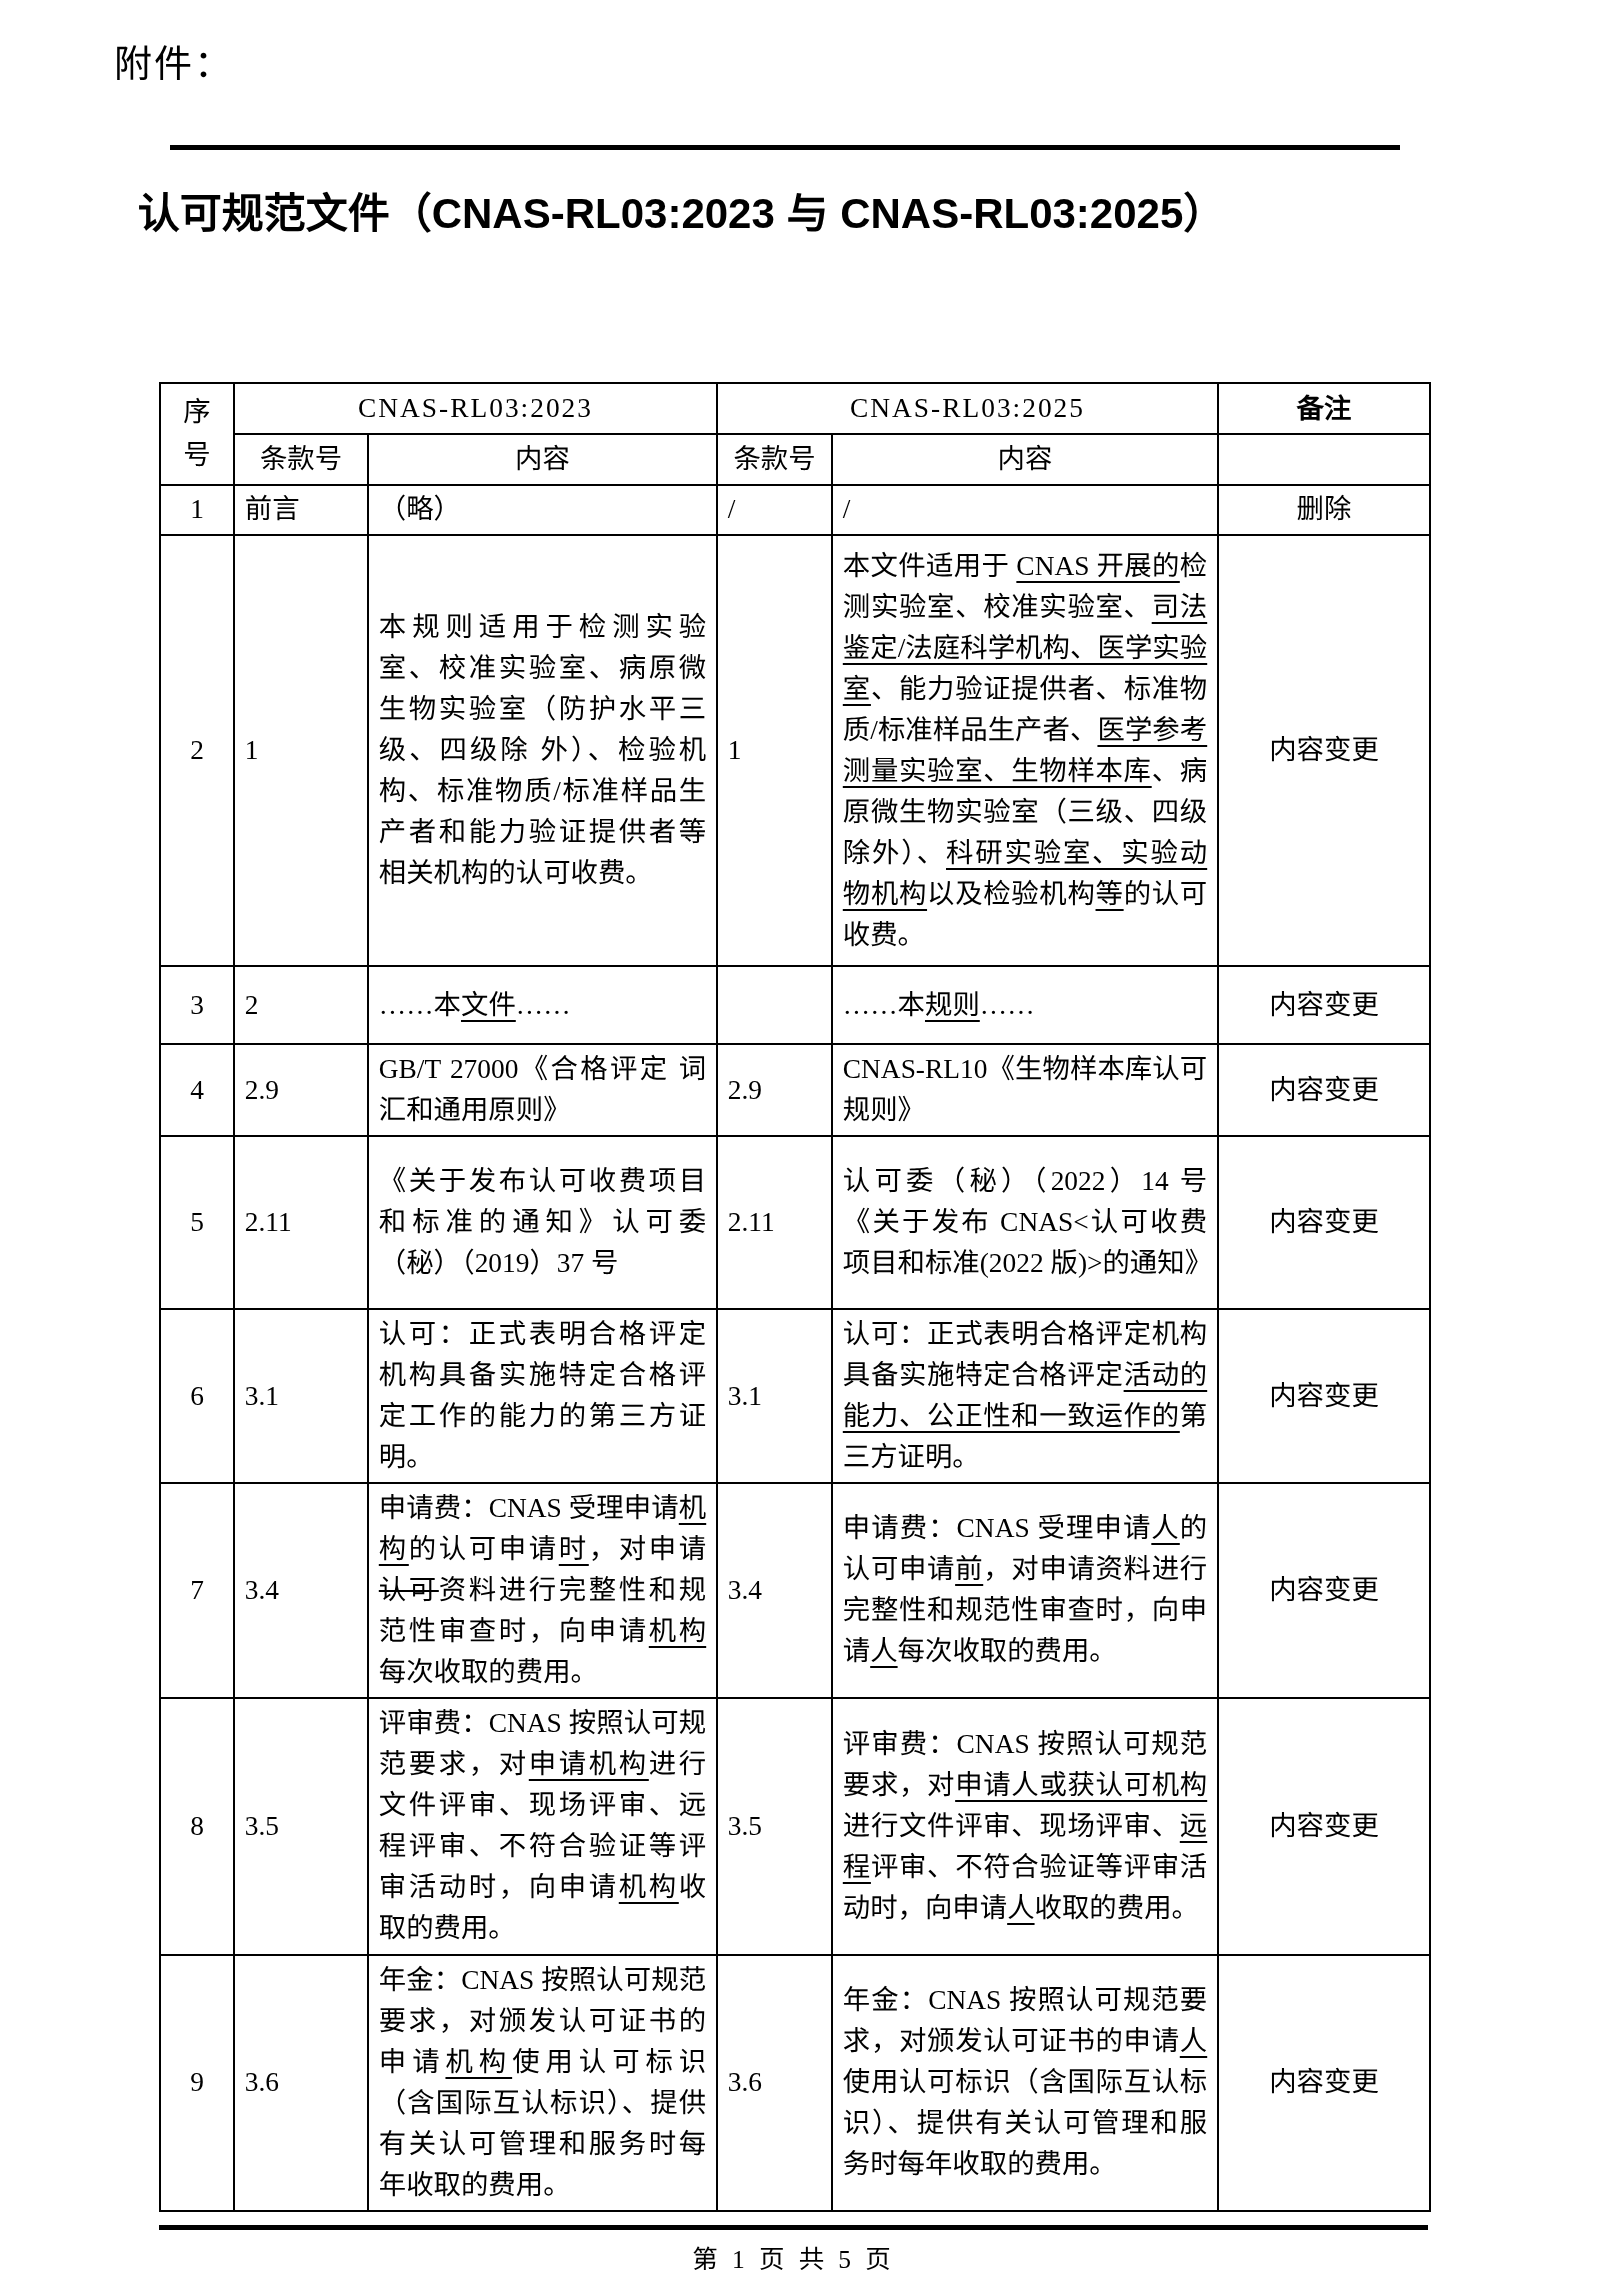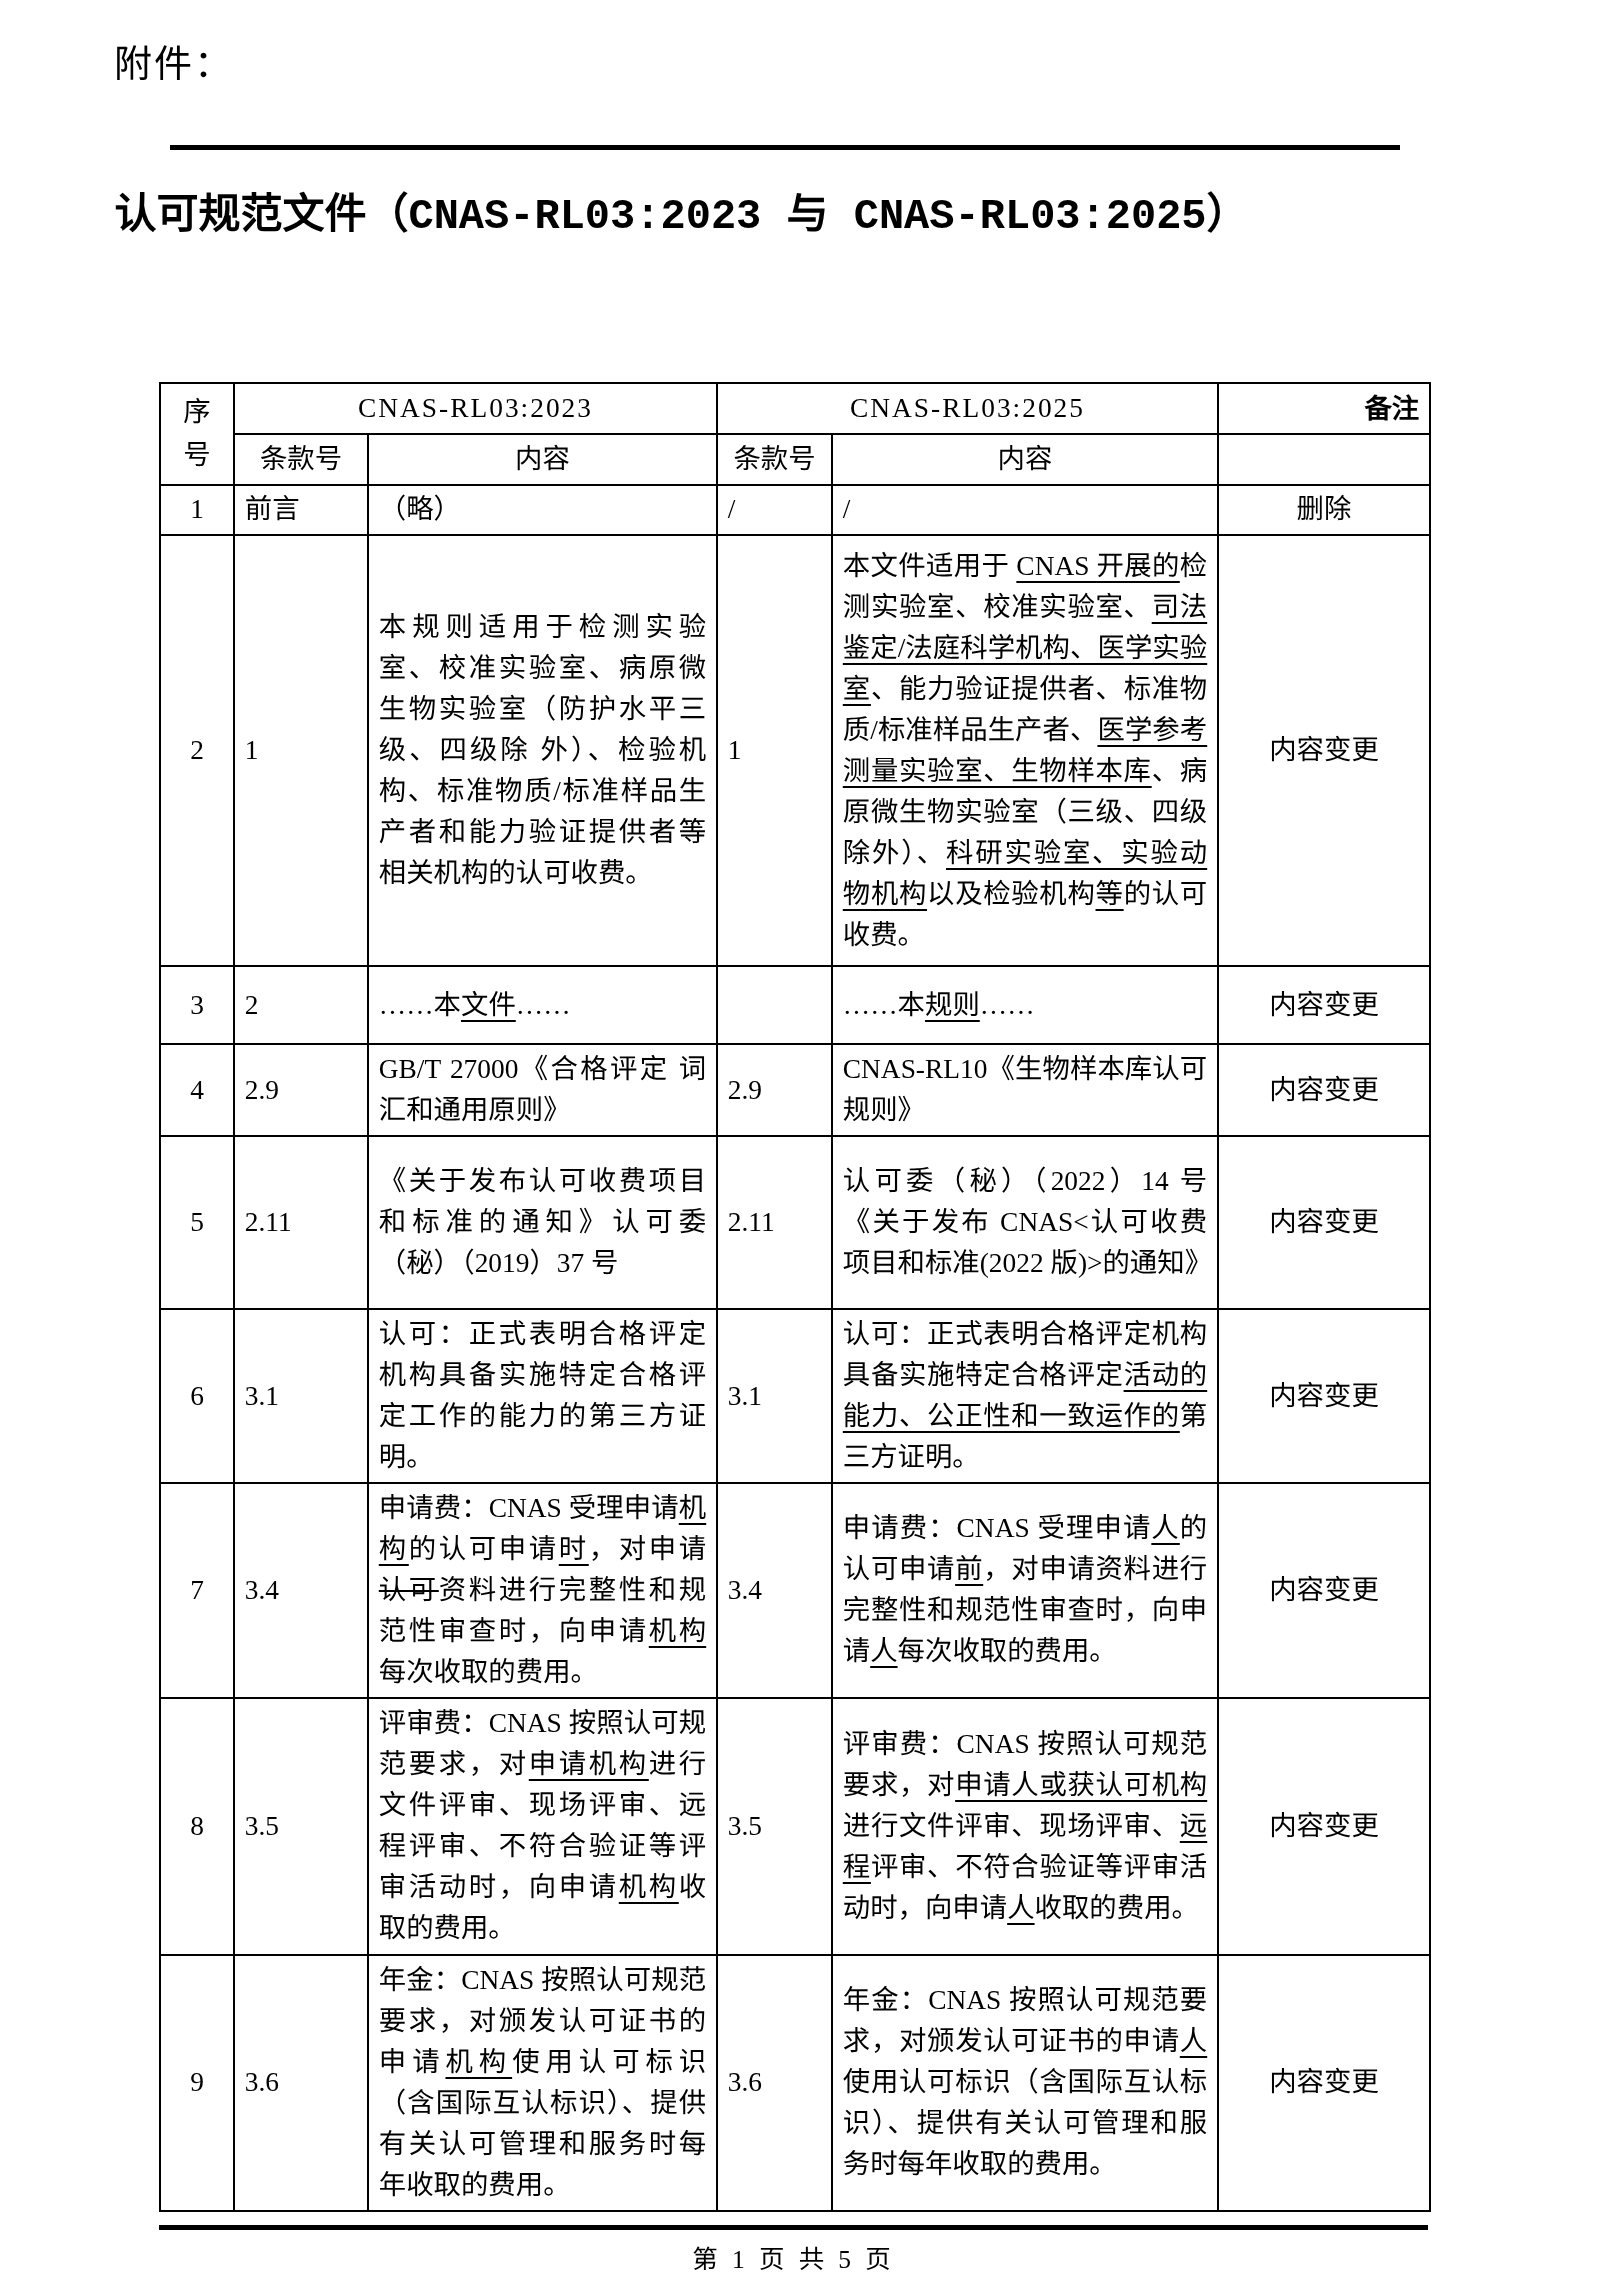--- a/index.html
+++ b/index.html
@@ -29,21 +29,21 @@
     position:absolute;
     left:170px; top:145px;
     width:1230px; height:4.9px;
     background:#000;
   }
   .title{
     position:absolute;
     left:0; top:179px;
     width:1363px;
     text-align:center;
-    font-family:Liberation Mono, monospace;
+    font-family:Liberation Sans, sans-serif;
     font-weight:bold;
     font-size:42px;
   }
   .subtitle{
     position:absolute;
     left:0; top:271px;
     width:1621px;
     text-align:center;
     font-family:"Liberation Sans","DejaVu Sans",sans-serif;
     font-weight:bold;
@@ -73,21 +73,21 @@
   td.center{text-align:center;}
   td.clause{text-align:left;padding-left:13.7px;}
   td.content-cell{text-align:justify;text-align-last:left;}
   td.vtop{vertical-align:top;padding-top:7.8px;}
   td.hdr-version{
     text-align:center;
     letter-spacing:2px;
   }
   td.hdr-plain{text-align:center;}
   td.hdr-remark{
-    text-align:right;
+    text-align:center;
     font-family:"Liberation Sans","DejaVu Sans",sans-serif;
     font-weight:bold;
     font-size:28px;
   }
   .seq-head{
     width:1.1em;
     margin:0 auto;
     word-break:break-all;
     line-height:1.55;
     text-align:center;

